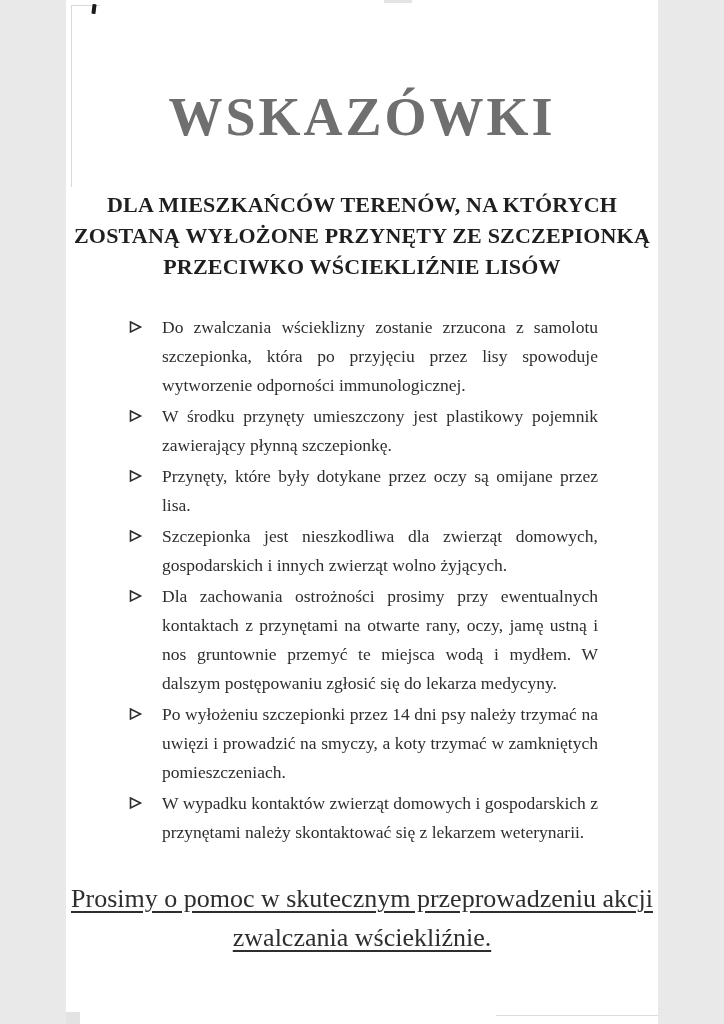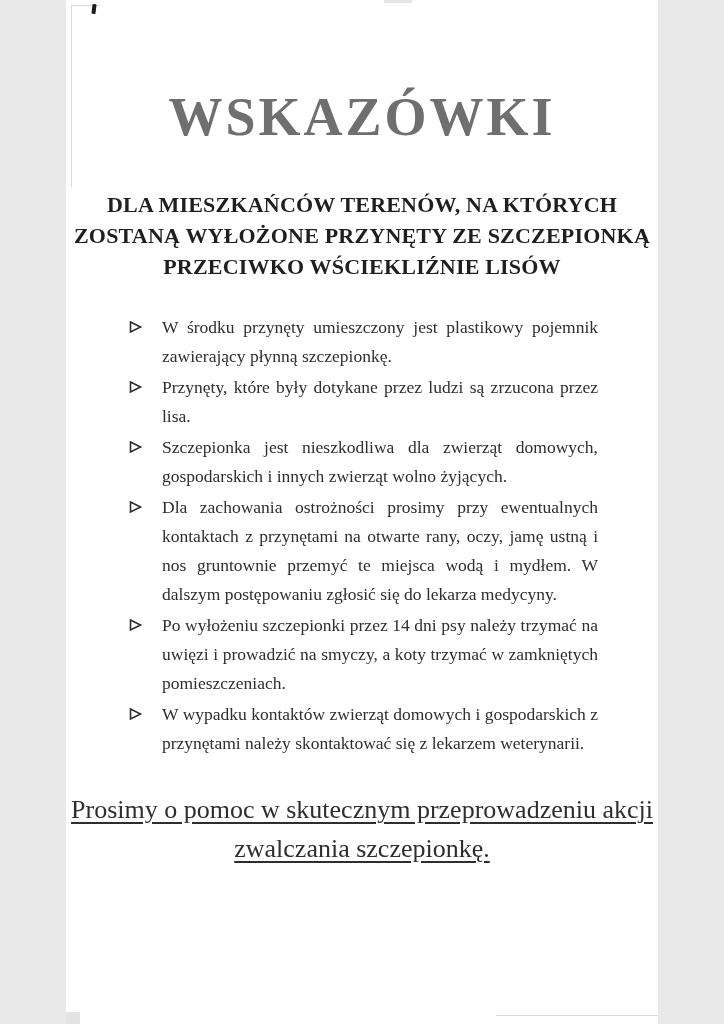--- a/index.html
+++ b/index.html
@@ -102,35 +102,43 @@
   <div class="scan-corner-v"></div>
   <div class="scan-corner-h"></div>
   <div class="scan-dot"></div>
   <div class="scan-smudge-top"></div>
 
   <h1 class="title">WSKAZÓWKI</h1>
 
   <h2 class="subtitle">DLA MIESZKAŃCÓW TERENÓW, NA KTÓRYCH ZOSTANĄ WYŁOŻONE PRZYNĘTY ZE SZCZEPIONKĄ PRZECIWKO WŚCIEKLIŹNIE LISÓW</h2>
 
   <ul class="bullets">
+    <li class="bullet">
+        <span class="arrow">
+          <svg width="15" height="14" viewBox="0 0 15 14" aria-hidden="true">
+            <path d="M2.5 2 L12.5 7 L2.5 12 Z" fill="none" stroke="#2e2e2e" stroke-width="1.6" stroke-linejoin="miter"></path>
+          </svg>
+        </span>
+        <span class="text">Do zwalczania wścieklizny zostanie zrzucona z samolotu szczepionka, która po przyjęciu przez lisy spowoduje wytworzenie odporności immunologicznej.</span>
+      </li>
       <li class="bullet">
         <span class="arrow">
           <svg width="15" height="14" viewBox="0 0 15 14" aria-hidden="true">
             <path d="M2.5 2 L12.5 7 L2.5 12 Z" fill="none" stroke="#2e2e2e" stroke-width="1.6" stroke-linejoin="miter"></path>
           </svg>
         </span>
         <span class="text">W środku przynęty umieszczony jest plastikowy pojemnik zawierający płynną szczepionkę.</span>
       </li>
       <li class="bullet">
         <span class="arrow">
           <svg width="15" height="14" viewBox="0 0 15 14" aria-hidden="true">
             <path d="M2.5 2 L12.5 7 L2.5 12 Z" fill="none" stroke="#2e2e2e" stroke-width="1.6" stroke-linejoin="miter"></path>
           </svg>
         </span>
-        <span class="text">Przynęty, które były dotykane przez ludzi są zrzucona przez lisa.</span>
+        <span class="text">Przynęty, które były dotykane przez oczy są omijane przez lisa.</span>
       </li>
       <li class="bullet">
         <span class="arrow">
           <svg width="15" height="14" viewBox="0 0 15 14" aria-hidden="true">
             <path d="M2.5 2 L12.5 7 L2.5 12 Z" fill="none" stroke="#2e2e2e" stroke-width="1.6" stroke-linejoin="miter"></path>
           </svg>
         </span>
         <span class="text">Szczepionka jest nieszkodliwa dla zwierząt domowych, gospodarskich i innych zwierząt wolno żyjących.</span>
       </li>
       <li class="bullet">
@@ -152,19 +160,19 @@
       <li class="bullet">
         <span class="arrow">
           <svg width="15" height="14" viewBox="0 0 15 14" aria-hidden="true">
             <path d="M2.5 2 L12.5 7 L2.5 12 Z" fill="none" stroke="#2e2e2e" stroke-width="1.6" stroke-linejoin="miter"></path>
           </svg>
         </span>
         <span class="text">W wypadku kontaktów zwierząt domowych i gospodarskich z przynętami należy skontaktować się z lekarzem weterynarii.</span>
       </li>
   </ul>
 
-  <div class="footer">Prosimy o pomoc w skutecznym przeprowadzeniu akcji zwalczania szczepionkę.</div>
+  <div class="footer">Prosimy o pomoc w skutecznym przeprowadzeniu akcji zwalczania wściekliźnie.</div>
 
   <div class="scan-line-bottom-mid"></div>
   <div class="scan-line-bottom-right"></div>
   <div class="scan-corner-bottom-left"></div>
 
 </div>
 
 </body></html>

